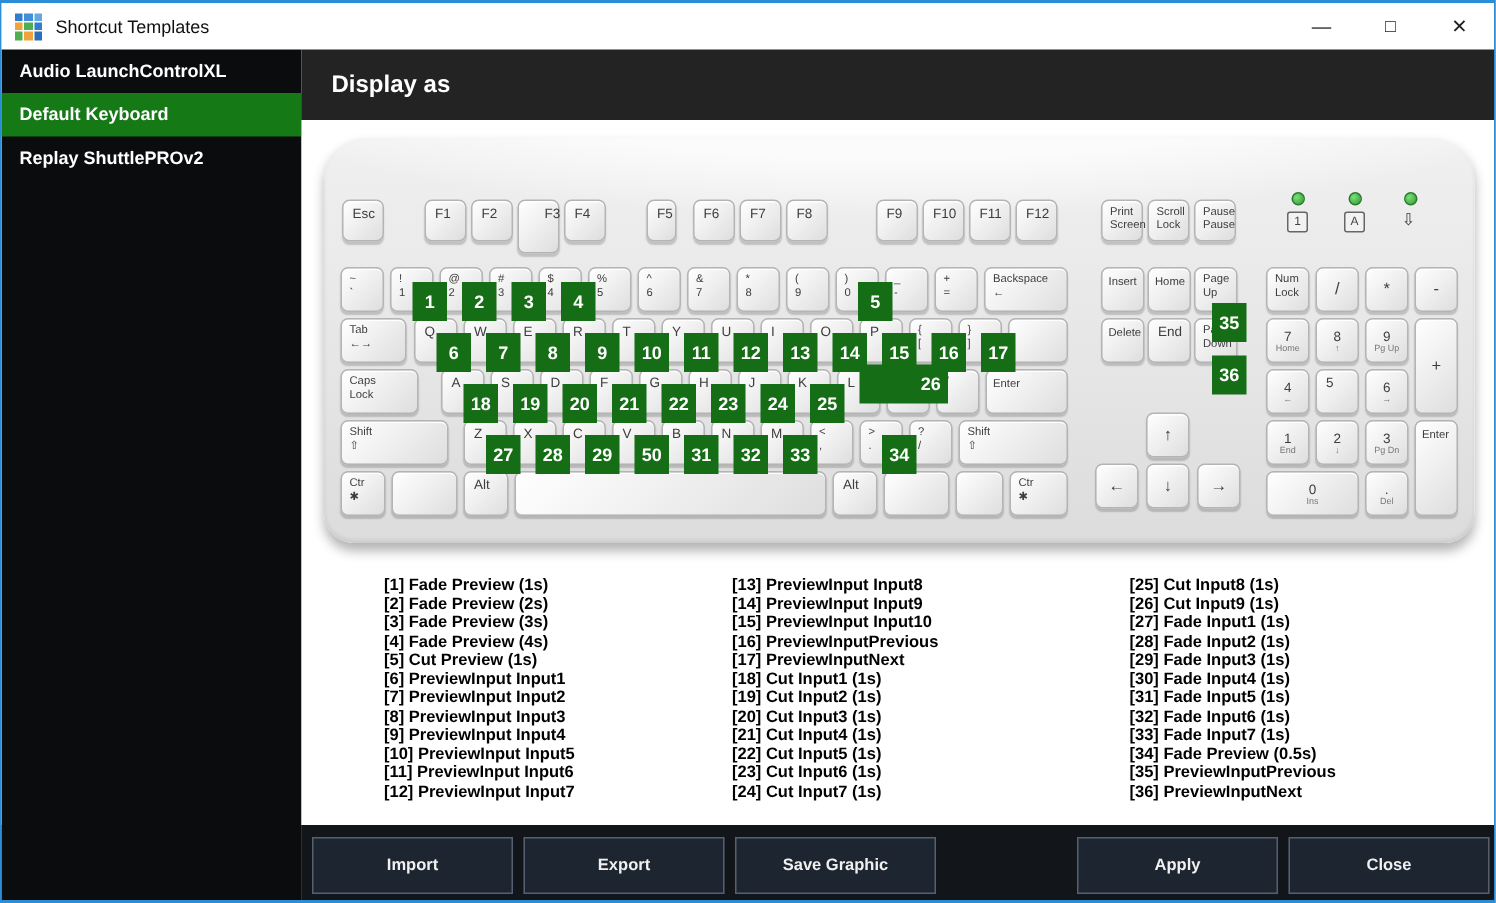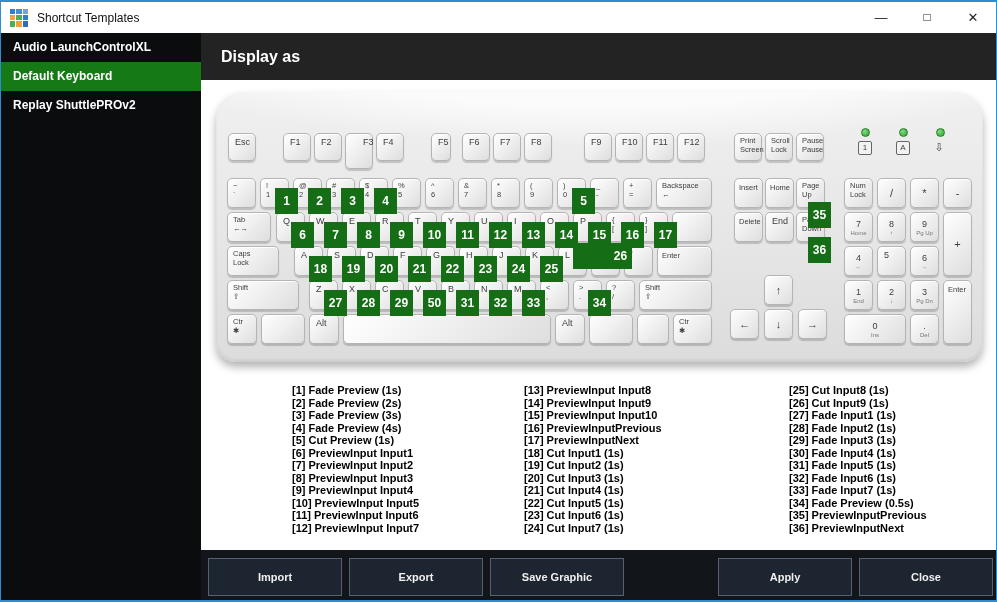--- a/index.html
+++ b/index.html
@@ -41,21 +41,21 @@
   .key.np{display:flex;flex-direction:column;align-items:center;justify-content:center;}
   .key.np .lab{padding:0;font-size:9px;}
   .key.np .sub{font-size:6px;color:#777;margin-top:1px;}
   .badge{position:absolute;width:23px;height:26px;background:#156e15;color:#fff;font-weight:bold;font-size:12px;
     display:flex;align-items:center;justify-content:center;z-index:6;}
   .led-dot{position:absolute;width:7px;height:7px;border-radius:50%;background:radial-gradient(circle at 35% 35%,#7ce07c,#2f9b2f);border:1px solid #2a7a2a;}
   .led-sym{position:absolute;width:12px;height:12px;font-size:8px;line-height:12px;text-align:center;color:#444;}
   .led-sym.box{border:1px solid #666;border-radius:2px;background:#f2f2f2;}
   .led-sym.arrow{font-size:11px;border:none;}
   .legend-col{position:absolute;top:304px;margin:0;padding:0;list-style:none;}
-  .legend-col li{font-size:11px;font-weight:bold;color:#000;line-height:12.5px;white-space:nowrap;margin-left:36px;}
+  .legend-col li{font-size:11px;font-weight:bold;color:#000;line-height:12.5px;white-space:nowrap;}
   
   .footer{position:absolute;left:200px;top:548px;width:797px;height:52px;background:#121519;}
   .fbtn{position:absolute;top:8px;width:134px;height:38px;box-sizing:border-box;background:#1d2530;border:1px solid #566070;
     color:#f0f0f0;font-size:11px;font-weight:bold;display:flex;align-items:center;justify-content:center;cursor:default;}
   .footer-left{position:absolute;left:0;top:548px;width:200px;height:52px;background:#0a0c0e;}
 </style>
 </head>
 <body>
 
 <div class="window">

